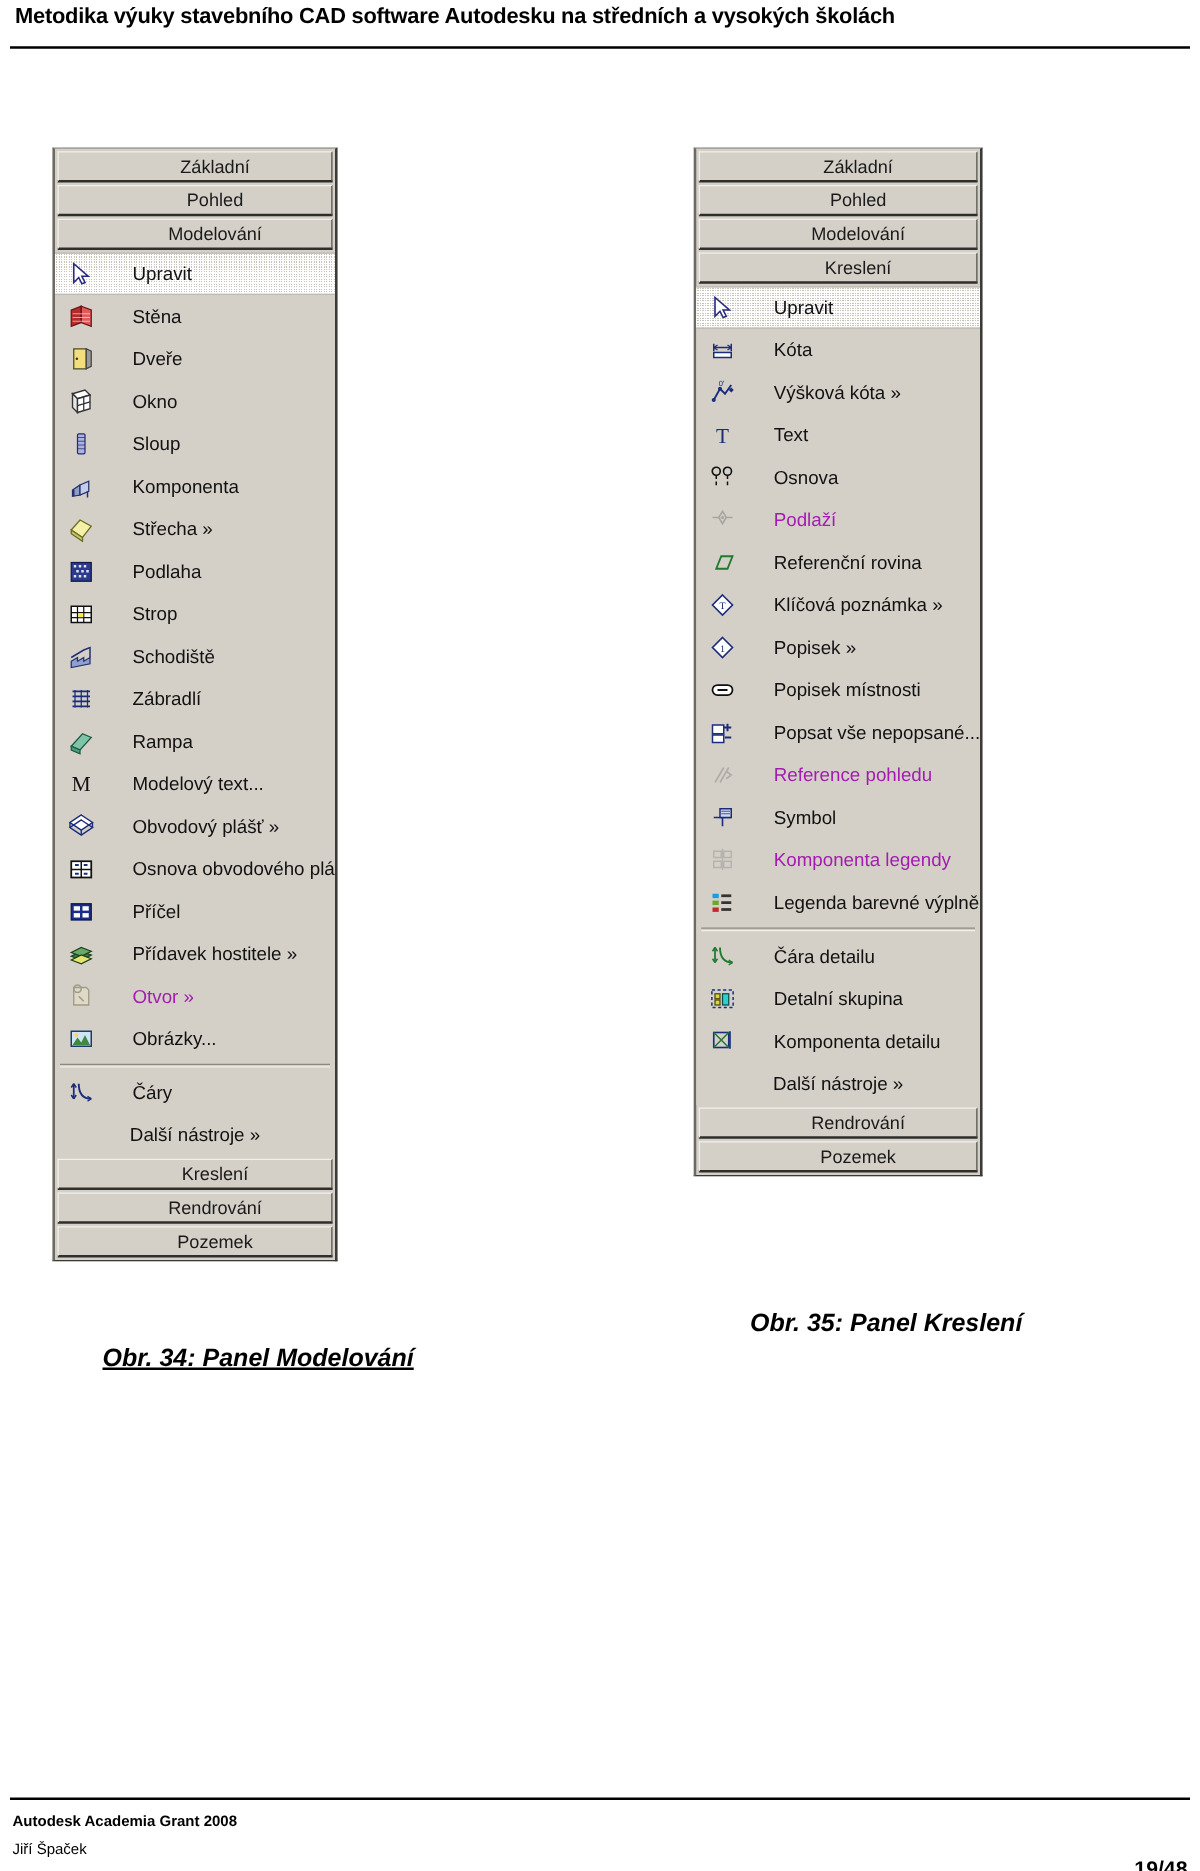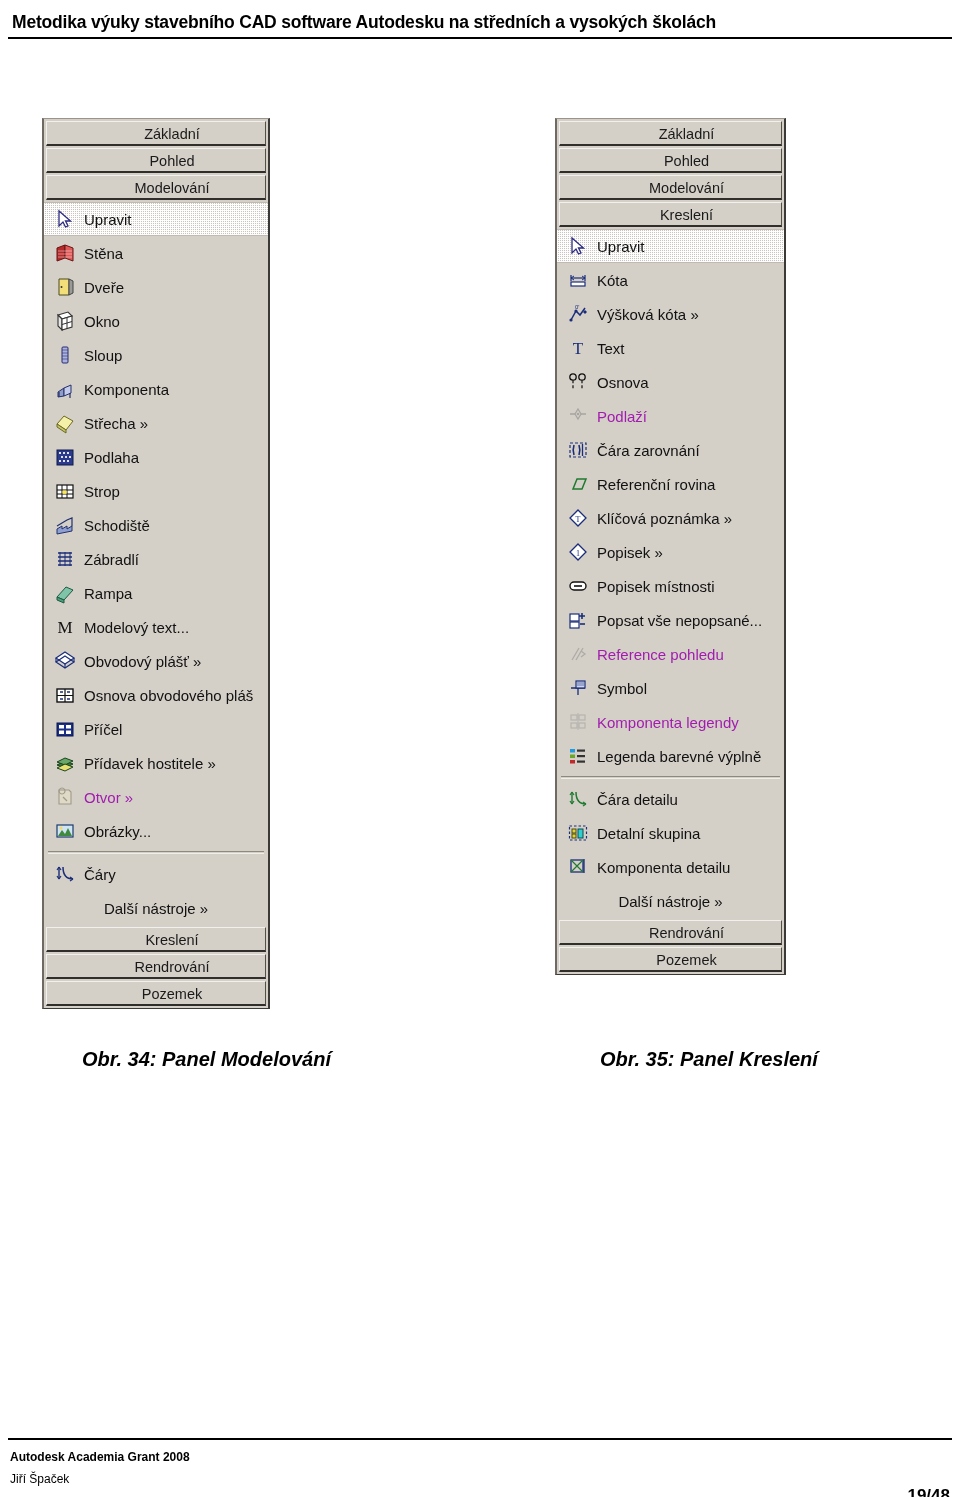--- a/index.html
+++ b/index.html
@@ -23,21 +23,20 @@
     width: 960px;
     height: 44px;
   }
   .page-header .title {
     position: absolute;
     left: 12px; top: 2px;
     font-size: 17.5px;
     font-weight: bold;
     letter-spacing: -0.2px;
     white-space: nowrap;
-    margin-top: 10px;
   }
   .page-header .rule {
     position: absolute;
     left: 8px; top: 37px;
     width: 944px;
     height: 0;
     border-top: 2px solid #000;
   }
 
   
@@ -93,20 +92,21 @@
     position: relative;
     height: 34px;
     display: flex;
     align-items: center;
     padding-left: 10px;
     font-size: 15px;
     color: #111111;
     white-space: nowrap;
     overflow: hidden;
     box-sizing: border-box;
+    gap: 22px;
   }
   .item.disabled { color: #a21caf; align-items: center; }
   .item.selected {
     background-image:
       repeating-linear-gradient(0deg,   rgba(255,255,255,.95) 0 1px, rgba(0,0,0,0) 1px 2px),
       repeating-linear-gradient(90deg,  rgba(255,255,255,.95) 0 1px, rgba(0,0,0,0) 1px 2px);
     background-color: #c9c5bd;
     border-top: 1px solid #bfbbb3;
     border-bottom: 1px solid #bfbbb3;
   }
@@ -136,21 +136,21 @@
 
   
   .caption {
     position: absolute;
     font-size: 20px;
     font-weight: bold;
     font-style: italic;
     color: #000;
     white-space: nowrap;
   }
-  .caption.c1 { left: 82px;  top: 1048px; }
+  .caption.c1 { left: 82px;  top: 1076px; text-decoration: underline; }
   .caption.c2 { left: 600px; top: 1048px; }
 
   
   .page-footer {
     position: absolute;
     left: 0; top: 1438px;
     width: 960px;
     height: 60px;
   }
   .page-footer .rule {
@@ -477,31 +477,20 @@
               <path d="M11 4 L14 9 L11 14 L8 9 Z" fill="none" stroke="#6b6b6b" stroke-width="1.3"></path>
               <path d="M3 9 H8 M14 9 H19" stroke="#6b6b6b" stroke-width="1.3"></path>
               <circle cx="11" cy="9" r="1.3" fill="#6b6b6b"></circle>
             </svg>
           </span>
           <span class="label">Podlaží</span>
         </div>
         <div class="item">
           <span class="ico">
             <svg width="22" height="22" viewBox="0 0 22 22">
-              <rect x="3" y="4" width="16" height="14" fill="none" stroke="#1b2d7a" stroke-width="1.2" stroke-dasharray="3 2"></rect>
-              <path d="M7 6 C6 9 6 13 7 16" fill="none" stroke="#1b2d7a" stroke-width="1.6"></path>
-              <path d="M12 6 C13 9 13 13 12 16" fill="none" stroke="#1b2d7a" stroke-width="1.6"></path>
-              <path d="M15.5 5 V17" stroke="#1b2d7a" stroke-width="1.3"></path>
-            </svg>
-          </span>
-          <span class="label">Čára zarovnání</span>
-        </div>
-        <div class="item">
-          <span class="ico">
-            <svg width="22" height="22" viewBox="0 0 22 22">
               <path d="M6 16 L10 6 L19 6 L15 16 Z" fill="none" stroke="#1f7a2f" stroke-width="1.5"></path>
             </svg>
           </span>
           <span class="label">Referenční rovina</span>
         </div>
         <div class="item">
           <span class="ico">
             <svg width="22" height="22" viewBox="0 0 22 22">
               <path d="M11 3 L19 11 L11 19 L3 11 Z" fill="#ffffff" stroke="#1b2d7a" stroke-width="1.3"></path>
               <text x="11" y="14.5" font-size="8" text-anchor="middle" fill="#1b2d7a" font-family="Liberation Serif, serif">T</text>

